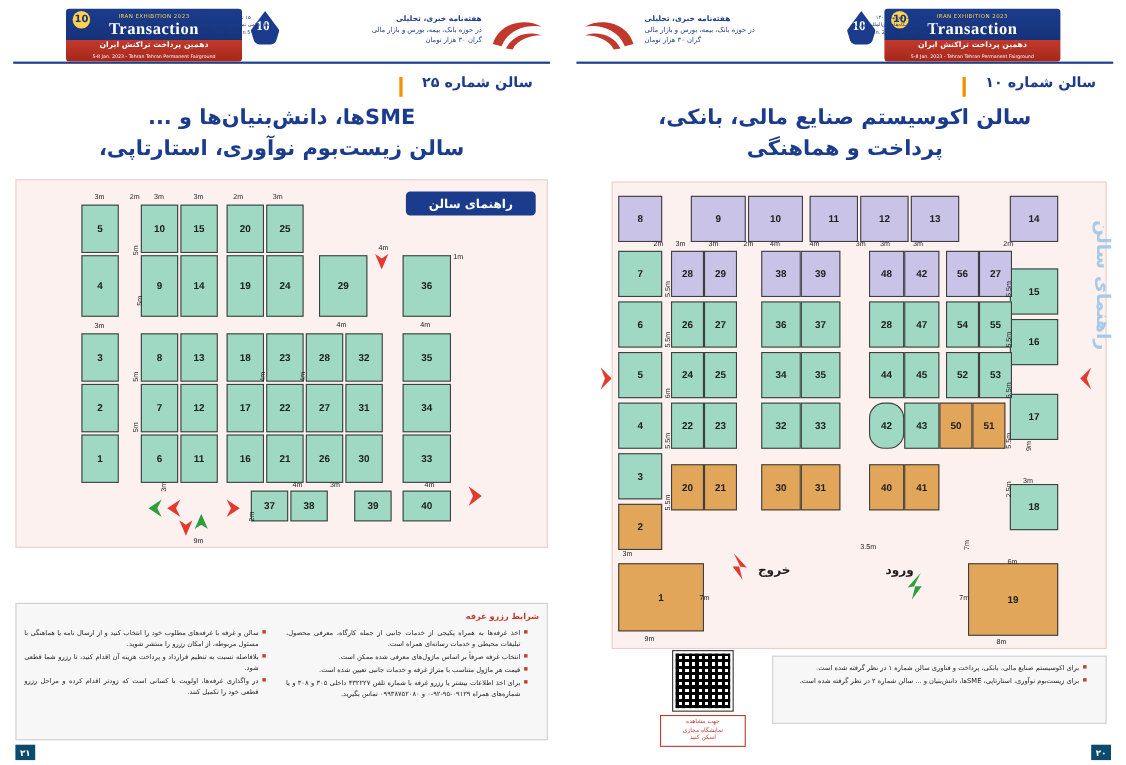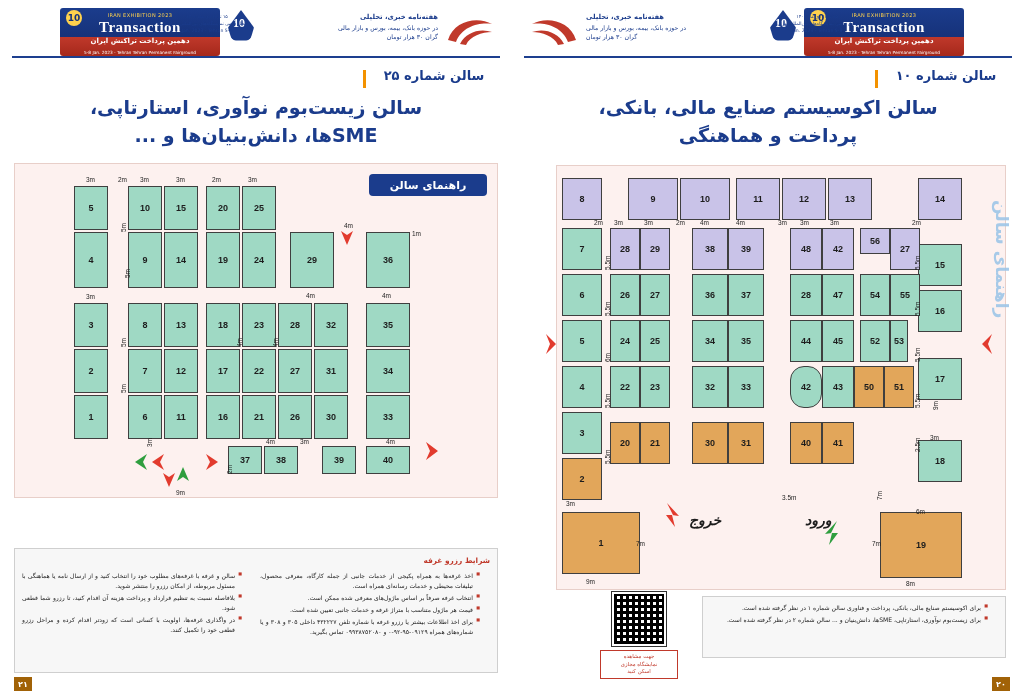--- a/index.html
+++ b/index.html
@@ -123,21 +123,21 @@
     writing-mode: vertical-rl;
   }
   .wm-badge {
     position: absolute; background: #1b3c8c; color: #fff;
     border-radius: 4px; font-size: 11px; font-weight: bold;
     display:flex; align-items:center; justify-content:center;
   }
   .arrow-red, .arrow-green { position: absolute; }
   .door-label {
     position: absolute; direction: rtl; color: #1d1d1d;
-    font-size: 14px; font-weight: bold; font-style: italic;
+    font-size: 11px; font-weight: bold;
   }
 
   
   .notes {
     position: absolute; direction: rtl;
     border: 1px solid #cfcfcf; background: #f7f7f7;
     font-size: 6.1px; line-height: 1.65; color: #1d1d1d;
     padding: 6px 7px;
   }
   .notes h4 {
@@ -147,21 +147,21 @@
   .notes li { position: relative; padding-right: 7px; margin-bottom: 2px; text-align: justify; }
   .notes li:before {
     content: "■"; position: absolute; right: 0; top: 0;
     color: #c0392b; font-size: 4px;
   }
   .notes-cols { display: flex; gap: 8px; }
   .notes-cols > div { flex: 1; }
 
   .folio {
     position: absolute; bottom: 4px; width: 18px; height: 14px;
-    background: #a16207; color: #fff; font-size: 8px;
+    background: #0c4a6e; color: #fff; font-size: 8px;
     display: flex; align-items: center; justify-content: center;
     font-weight: bold;
   }
   .qr {
     position: absolute; width: 54px; height: 54px;
     background:
       repeating-linear-gradient(90deg,#000 0 3px,#fff 3px 6px),
       repeating-linear-gradient(0deg,#000 0 3px,#fff 3px 6px);
     background-blend-mode: multiply;
     border: 2px solid #fff; outline: 1px solid #333;
@@ -204,22 +204,22 @@
         <path d="M4 26 C10 6, 34 2, 48 10 C36 8, 18 12, 12 28 Z" fill="#c0392b"></path>
         <path d="M16 30 C22 18, 36 14, 48 18 C38 18, 26 22, 22 31 Z" fill="#c0392b"></path>
       </svg>
     </div>
   </div>
 
   <div class="hall-tag" style="right:18px; top:68px; width:120px;">سالن شماره ۲۵</div>
   <div class="hall-bar" style="right:146px; top:70px;"></div>
 
   <div class="hall-title" style="left:0; right:0; top:94px;">
+    <div>SMEها، دانش‌بنیان‌ها و ...</div>
     <div>سالن زیست‌بوم نوآوری، استارتاپی،</div>
-    <div>SMEها، دانش‌بنیان‌ها و ...</div>
   </div>
 
   <div class="map" style="left:14px; top:163px; width:484px; height:335px;">
     <div class="wm-badge" style="right:10px; top:10px; width:118px; height:22px;">راهنمای سالن</div>
   </div>
 
   <div id="left-map-layer">
       <div class="booth b-green" style="left: 74px; top: 186px; width: 34px; height: 44px;">5</div>
       <div class="booth b-green" style="left: 74px; top: 232px; width: 34px; height: 56px;">4</div>
       <div class="booth b-green" style="left: 74px; top: 303px; width: 34px; height: 44px;">3</div>
@@ -404,38 +404,38 @@
       <div class="booth b-green" style="left: 406px; top: 244px; width: 44px; height: 42px;">15</div>
       <div class="booth b-green" style="left: 406px; top: 290px; width: 44px; height: 42px;">16</div>
       <div class="booth b-green" style="left: 406px; top: 358px; width: 44px; height: 42px;">17</div>
       <div class="booth b-green" style="left: 406px; top: 440px; width: 44px; height: 42px;">18</div>
       <div class="booth b-purple" style="left: 98px; top: 228px; width: 30px; height: 42px;">28</div>
       <div class="booth b-purple" style="left: 128px; top: 228px; width: 30px; height: 42px;">29</div>
       <div class="booth b-purple" style="left: 180px; top: 228px; width: 36px; height: 42px;">38</div>
       <div class="booth b-purple" style="left: 216px; top: 228px; width: 36px; height: 42px;">39</div>
       <div class="booth b-purple" style="left: 278px; top: 228px; width: 32px; height: 42px;">48</div>
       <div class="booth b-purple" style="left: 310px; top: 228px; width: 32px; height: 42px;">42</div>
-      <div class="booth b-purple" style="left: 348px; top: 228px; width: 30px; height: 26px;">56</div>
+      <div class="booth b-purple" style="left: 348px; top: 228px; width: 30px; height: 42px;">56</div>
       <div class="booth b-purple" style="left: 378px; top: 228px; width: 30px; height: 42px;">27</div>
       <div class="booth b-green" style="left: 98px; top: 274px; width: 30px; height: 42px;">26</div>
       <div class="booth b-green" style="left: 128px; top: 274px; width: 30px; height: 42px;">27</div>
       <div class="booth b-green" style="left: 180px; top: 274px; width: 36px; height: 42px;">36</div>
       <div class="booth b-green" style="left: 216px; top: 274px; width: 36px; height: 42px;">37</div>
       <div class="booth b-green" style="left: 278px; top: 274px; width: 32px; height: 42px;">28</div>
       <div class="booth b-green" style="left: 310px; top: 274px; width: 32px; height: 42px;">47</div>
       <div class="booth b-green" style="left: 348px; top: 274px; width: 30px; height: 42px;">54</div>
       <div class="booth b-green" style="left: 378px; top: 274px; width: 30px; height: 42px;">55</div>
       <div class="booth b-green" style="left: 98px; top: 320px; width: 30px; height: 42px;">24</div>
       <div class="booth b-green" style="left: 128px; top: 320px; width: 30px; height: 42px;">25</div>
       <div class="booth b-green" style="left: 180px; top: 320px; width: 36px; height: 42px;">34</div>
       <div class="booth b-green" style="left: 216px; top: 320px; width: 36px; height: 42px;">35</div>
       <div class="booth b-green" style="left: 278px; top: 320px; width: 32px; height: 42px;">44</div>
       <div class="booth b-green" style="left: 310px; top: 320px; width: 32px; height: 42px;">45</div>
       <div class="booth b-green" style="left: 348px; top: 320px; width: 30px; height: 42px;">52</div>
-      <div class="booth b-green" style="left: 378px; top: 320px; width: 18px; height: 42px;">53</div>
+      <div class="booth b-green" style="left: 378px; top: 320px; width: 30px; height: 42px;">53</div>
       <div class="booth b-green" style="left: 98px; top: 366px; width: 30px; height: 42px;">22</div>
       <div class="booth b-green" style="left: 128px; top: 366px; width: 30px; height: 42px;">23</div>
       <div class="booth b-green" style="left: 180px; top: 366px; width: 36px; height: 42px;">32</div>
       <div class="booth b-green" style="left: 216px; top: 366px; width: 36px; height: 42px;">33</div>
       <div class="booth b-green" style="left: 278px; top: 366px; width: 32px; height: 42px; border-radius: 14px;">42</div>
       <div class="booth b-green" style="left: 310px; top: 366px; width: 32px; height: 42px;">43</div>
       <div class="booth b-orange" style="left: 342px; top: 366px; width: 30px; height: 42px;">50</div>
       <div class="booth b-orange" style="left: 372px; top: 366px; width: 30px; height: 42px;">51</div>
       <div class="booth b-orange" style="left: 98px; top: 422px; width: 30px; height: 42px;">20</div>
       <div class="booth b-orange" style="left: 128px; top: 422px; width: 30px; height: 42px;">21</div>

